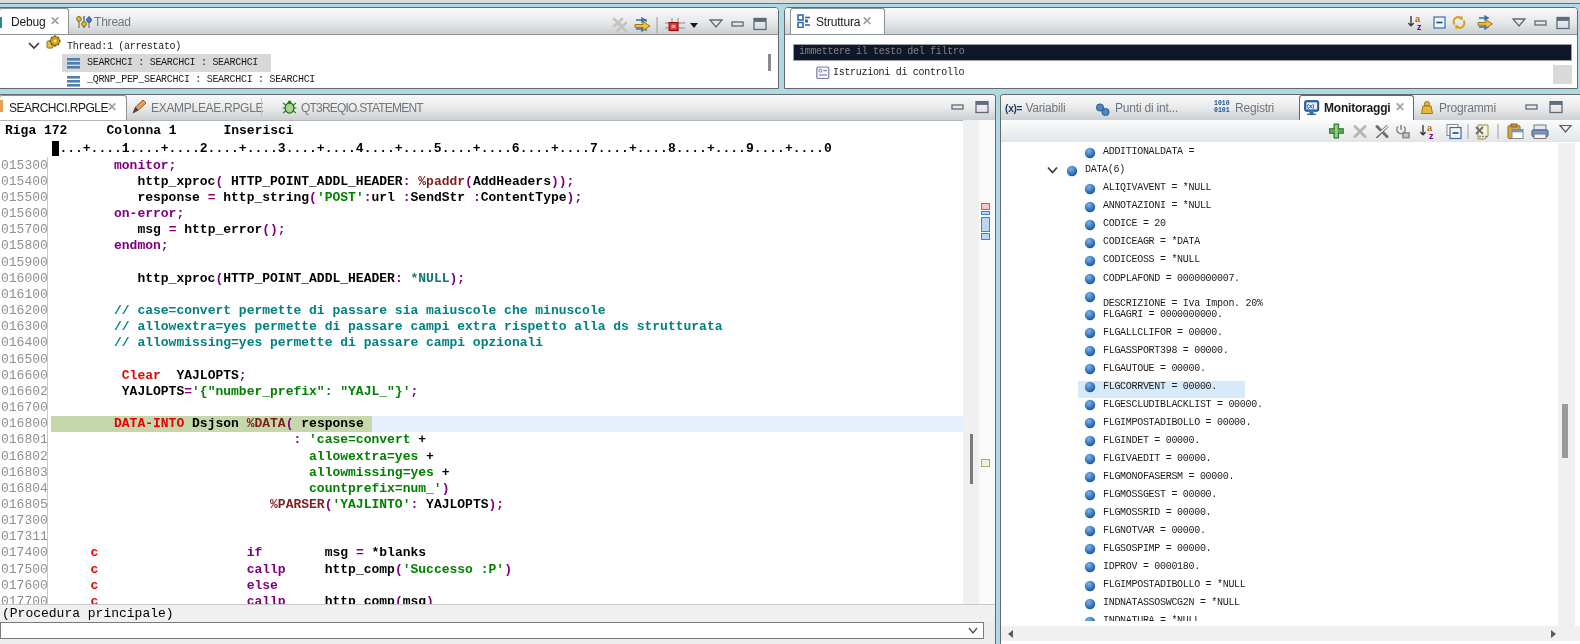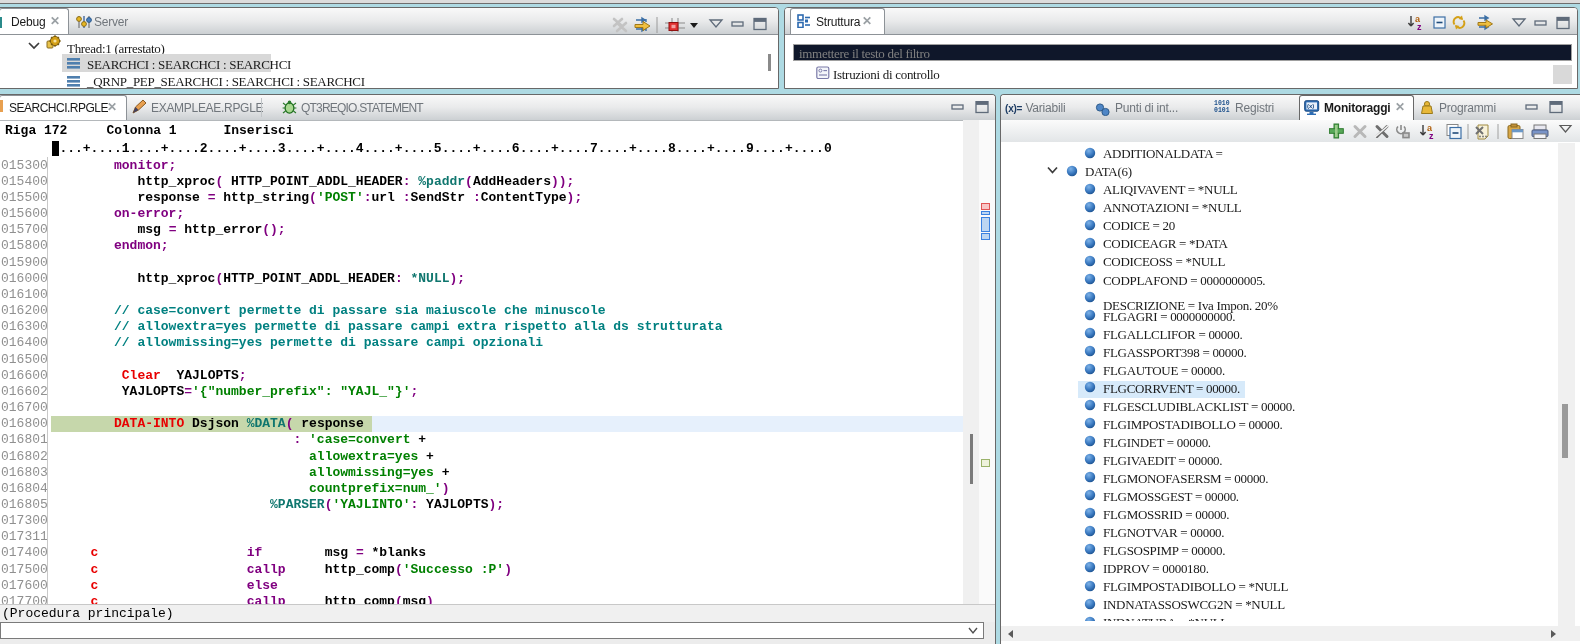--- a/index.html
+++ b/index.html
@@ -1,28 +1,28 @@
 <!DOCTYPE html>
 <html><head>
 <meta charset="utf-8">
 <style>
   html,body{margin:0;padding:0}
   body{width:1580px;height:644px;overflow:hidden;position:relative;background:#aedae3;
        font-family:"Liberation Sans",sans-serif;}
   .abs{position:absolute}
-  .ui{font-family:Liberation Serif, serif;font-size:13px;letter-spacing:-0.3px;color:#1a1a1a;white-space:pre}
+  .ui{font-family:Liberation Mono, monospace;font-size:10px;letter-spacing:-0.3px;color:#1a1a1a;white-space:pre}
   .mono{font-family:"Liberation Mono",monospace;font-size:13px;font-weight:bold;white-space:pre;line-height:16.15px}
   .panel{position:absolute;background:#fff;border:1px solid #686868;border-radius:4px 4px 0 0;box-sizing:border-box}
   .tabbar{position:absolute;left:0;right:0;top:0;background:linear-gradient(180deg,#f9f9f9 0%,#e9eaeb 50%,#ccd0d3 100%);
           border-bottom:1px solid #8d9297;border-radius:3px 3px 0 0}
   .tab-act{position:absolute;background:#fff;border:1px solid #8d9297;border-bottom:none;border-radius:3px 3px 0 0;box-sizing:border-box}
   .tablbl{font-size:12px;letter-spacing:-0.2px;color:#1a1a1a;white-space:pre}
   .tablbl.inact{color:#70767c}
   .k{color:#800080}
-  .b{color:#0f766e}
+  .b{color:#7f1d1d}
   .g{color:#008000}
   .c{color:#008080}
   .r{color:#e80000}
   .o{color:#0f766e}
   .x{color:#9aa0a4;font-weight:bold}
   svg{display:block}
 </style>
 </head>
 <body>
 
@@ -39,21 +39,21 @@
   <div class="abs" style="left:70px;top:3px;width:80px;height:22px">
     <svg width="80" height="22">
       <line x1="10" y1="5" x2="10" y2="17" stroke="#888" stroke-width="1.5"></line>
       <line x1="15" y1="5" x2="15" y2="17" stroke="#4a6fa5" stroke-width="1.5"></line>
       <line x1="20" y1="5" x2="20" y2="17" stroke="#888" stroke-width="1.5"></line>
       <circle cx="10" cy="8" r="2.4" fill="#e8b821" stroke="#8a6d1e"></circle>
       <circle cx="15" cy="13" r="2.4" fill="#e8b821" stroke="#8a6d1e"></circle>
       <circle cx="20" cy="9" r="2.4" fill="#4a80c0" stroke="#2c5a8a"></circle>
     </svg>
   </div>
-  <div class="abs tablbl inact" style="left:95px;top:7px">Server</div>
+  <div class="abs tablbl inact" style="left:95px;top:7px">Thread</div>
 
   <div class="abs" style="left:610px;top:8px">
     <svg width="160" height="18">
 
       <g stroke="#c3c3c3" stroke-width="2.6" stroke-linecap="round">
         <path d="M5 3 L13 10 M13 3 L5 10"></path>
         <path d="M8 7 L17 15 M17 7 L8 15"></path>
       </g>
 
       <g>
@@ -427,21 +427,21 @@
       <circle cx="6" cy="6" r="5.2" fill="url(#bgrad)"></circle>
     </svg>
 <div class="abs ui" style="left:1103px;top:236.45px">CODICEAGR = *DATA</div>
 <svg class="abs" style="left:1084px;top:254.98px" width="12" height="12">
       <circle cx="6" cy="6" r="5.2" fill="url(#bgrad)"></circle>
     </svg>
 <div class="abs ui" style="left:1103px;top:254.48px">CODICEOSS = *NULL</div>
 <svg class="abs" style="left:1084px;top:273.01px" width="12" height="12">
       <circle cx="6" cy="6" r="5.2" fill="url(#bgrad)"></circle>
     </svg>
-<div class="abs ui" style="left:1103px;top:272.51px">CODPLAFOND = 0000000005.</div>
+<div class="abs ui" style="left:1103px;top:272.51px">CODPLAFOND = 0000000007.</div>
 <svg class="abs" style="left:1084px;top:291.04px" width="12" height="12">
       <circle cx="6" cy="6" r="5.2" fill="url(#bgrad)"></circle>
     </svg>
 <div class="abs ui" style="left:1103px;top:298px">DESCRIZIONE = Iva Impon. 20%</div>
 <svg class="abs" style="left:1084px;top:309.07px" width="12" height="12">
       <circle cx="6" cy="6" r="5.2" fill="url(#bgrad)"></circle>
     </svg>
 <div class="abs ui" style="left:1103px;top:308.57px">FLGAGRI = 0000000000.</div>
 <svg class="abs" style="left:1084px;top:327.10px" width="12" height="12">
       <circle cx="6" cy="6" r="5.2" fill="url(#bgrad)"></circle>

